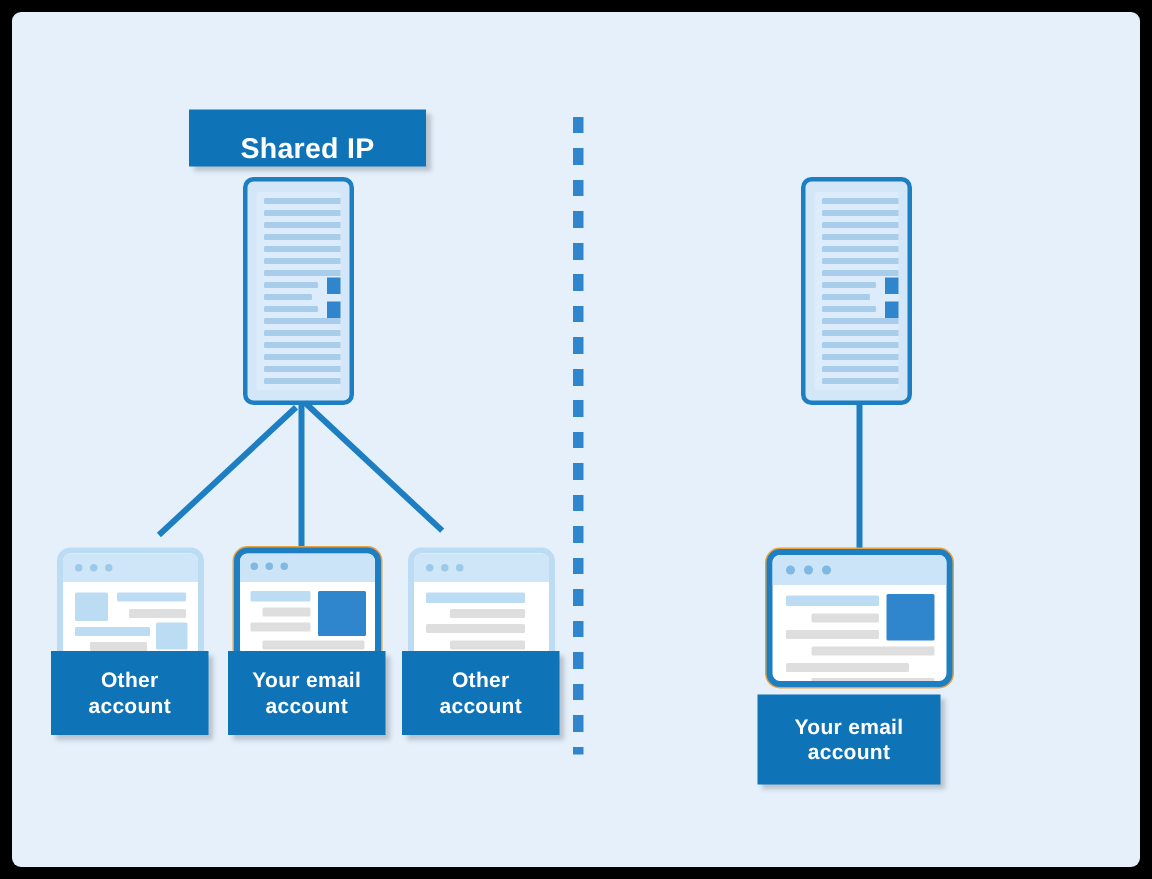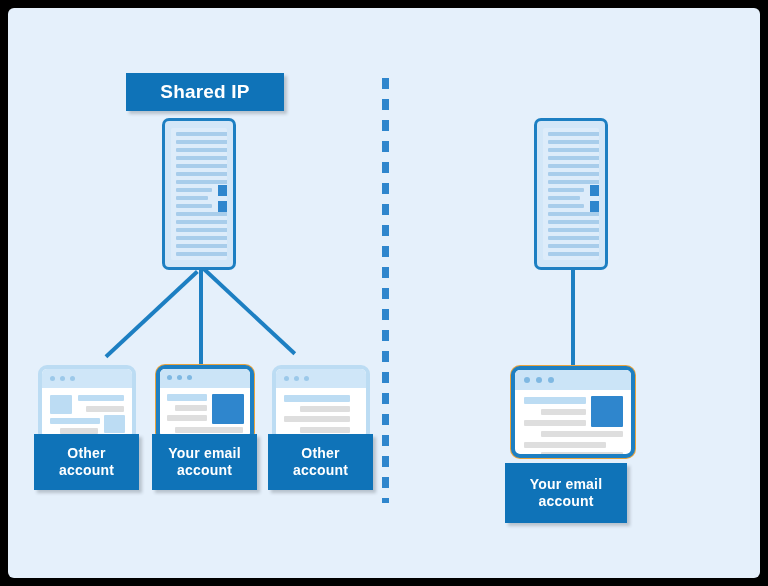--- a/index.html
+++ b/index.html
@@ -21,21 +21,21 @@
     position:absolute;
     background:#0f73b8;
     color:#ffffff;
     display:flex; align-items:center; justify-content:center;
     text-align:center;
     font-weight:bold;
     letter-spacing:.2px;
     box-shadow:3px 3px 3px rgba(80,90,100,.30);
     line-height:1.18;
   }
-  .chip.title{font-size:19px;}
+  .chip.title{font-size:19px;align-items:flex-end;}
   .chip.acct{font-size:14px;}
 
   
   .server{position:absolute;}
   .server .tower{
     position:absolute; left:0; top:0;
     box-sizing:border-box;
     background:#d3e7f8;
     border:3px solid #1d7fc2;
     border-radius:7px;

